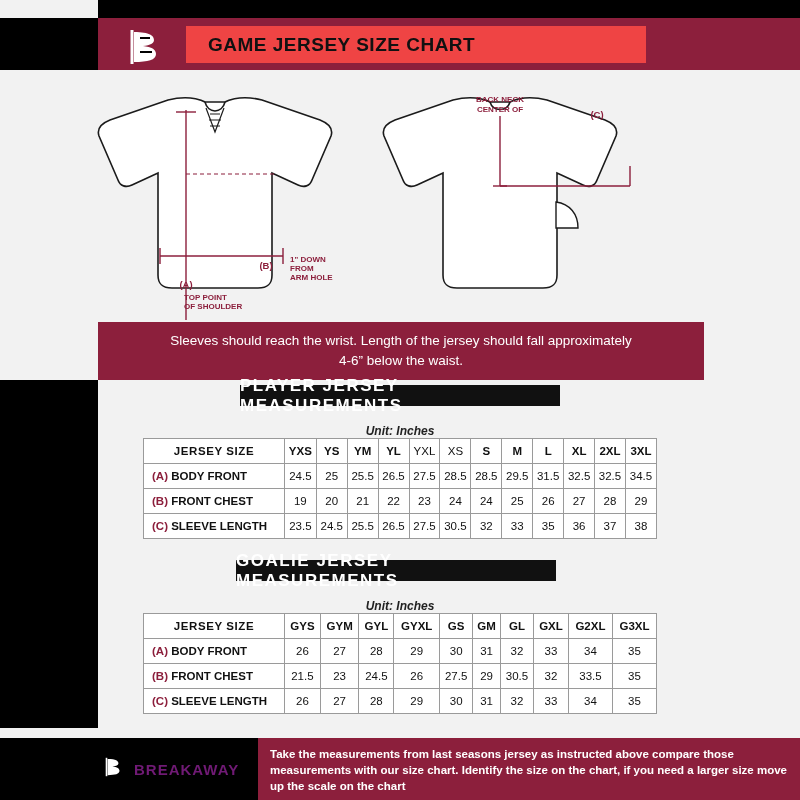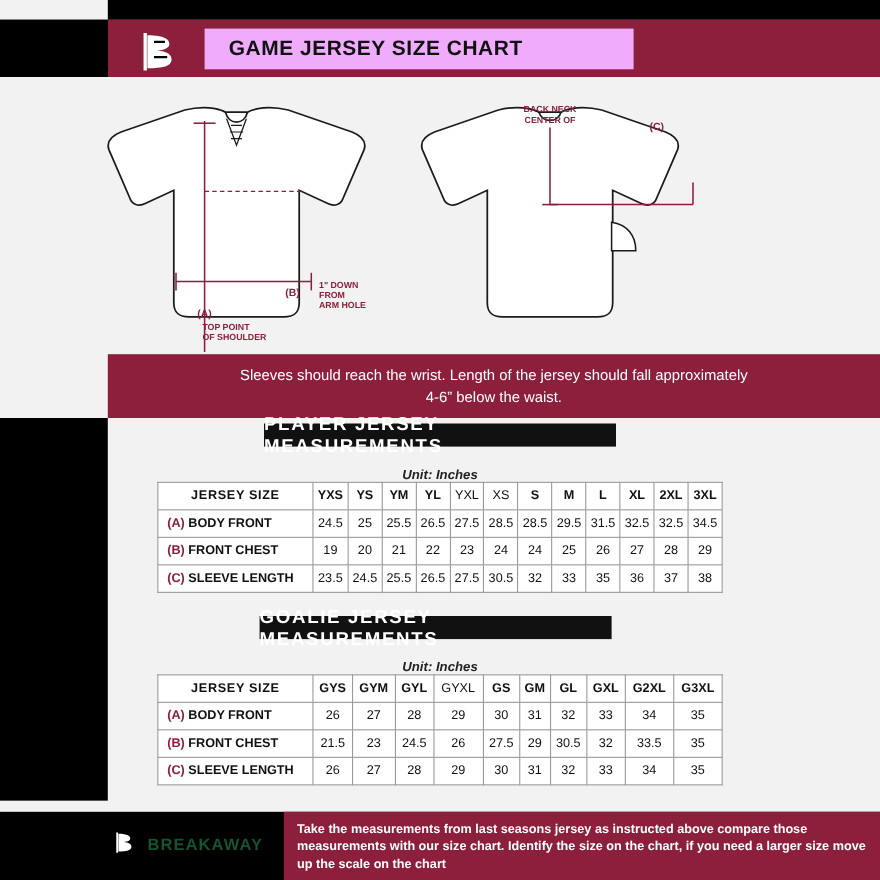--- a/index.html
+++ b/index.html
@@ -6,49 +6,49 @@
   body{width:800px;height:800px;overflow:hidden;font-family:"Liberation Sans",sans-serif;}
   #sheet{position:relative;width:800px;height:800px;background:#f2f2f2;}
 
   
   .topband{position:absolute;left:0;top:0;width:800px;height:18px;background:#000;}
   .topband-white{position:absolute;left:0;top:0;width:98px;height:18px;background:#f2f2f2;}
 
   .header{position:absolute;left:0;top:18px;width:800px;height:52px;background:#000;}
   .header-maroon{position:absolute;left:98px;top:18px;width:702px;height:52px;background:#8c1f3c;}
   .header-blackleft{position:absolute;left:0;top:18px;width:98px;height:52px;background:#000;}
-  .title-box{position:absolute;left:186px;top:26px;width:390px;height:37px;background:#f0abfc;display:flex;align-items:center;}
+  .title-box{position:absolute;left:186px;top:26px;width:460px;height:37px;background:#ef4444;display:flex;align-items:center;}
   .title-box span{font-weight:bold;font-size:19px;letter-spacing:.5px;color:#111;padding-left:22px;font-family:"Liberation Sans",sans-serif;}
 
   .logo{position:absolute;left:120px;top:26px;width:48px;height:42px;color:#fff;}
   .logo svg{display:block;}
 
   
   .illus{position:absolute;left:0;top:70px;width:800px;height:250px;background:#f2f2f2;}
 
-  .band{position:absolute;left:98px;top:322px;width:702px;height:58px;background:#8c1f3c;color:#fff;
+  .band{position:absolute;left:98px;top:322px;width:606px;height:58px;background:#8c1f3c;color:#fff;
         display:flex;align-items:center;justify-content:center;text-align:center;font-size:13.5px;line-height:20px;}
   .band-left{position:absolute;left:0;top:322px;width:98px;height:58px;background:#f2f2f2;}
 
   .sect-title{position:absolute;background:#111;color:#fff;height:21px;display:flex;align-items:center;justify-content:center;
         font-weight:bold;font-size:17px;letter-spacing:1.5px;}
 
   .unit{position:absolute;width:100%;text-align:center;font-size:12px;font-style:italic;font-weight:bold;color:#222;}
 
   table.sz{position:absolute;border-collapse:collapse;font-size:11.5px;color:#111;background:#fff;}
   table.sz td,table.sz th{border:1px solid #9a9a9a;padding:0;height:24px;text-align:center;font-weight:normal;}
   table.sz .rowlab{text-align:left;padding-left:8px;font-weight:bold;font-size:11.5px;white-space:nowrap;}
   table.sz .rowlab .tag{color:#8c1f3c;font-weight:bold;}
   table.sz thead td{font-weight:bold;}
   table.sz .hdr-first{font-weight:bold;letter-spacing:.6px;}
 
   .footer{position:absolute;left:0;bottom:0;width:800px;height:62px;background:#000;}
   .footer-maroon{position:absolute;left:258px;bottom:0;width:542px;height:62px;background:#8c1f3c;}
   .footer-text{position:absolute;left:270px;bottom:6px;width:520px;color:#fff;font-size:11.5px;line-height:16px;font-weight:bold;}
-  .footer-logo{position:absolute;left:100px;bottom:14px;color:#14532d;display:flex;align-items:center;gap:8px;}
+  .footer-logo{position:absolute;left:100px;bottom:14px;color:#701a75;display:flex;align-items:center;gap:8px;}
   .footer-logo .word{font-size:15px;letter-spacing:1px;font-weight:bold;}
 
   .bottomband{position:absolute;left:0;bottom:62px;width:800px;height:10px;background:#f2f2f2;}
 
   .sideblack-l{position:absolute;left:0;top:380px;width:98px;bottom:72px;background:#000;}
 </style>
 </head>
 <body>
 
 <div id="sheet">
@@ -199,21 +199,21 @@
   </div>
   <div class="unit" style="top:599px;">Unit: Inches</div>
 
   <table class="sz" id="goalie-table" style="left:143px;top:613px;width:514px;">
     <thead>
         <tr>
           <td class="hdr-first" style="width: 140px;">JERSEY SIZE</td>
           <td style="font-weight: bold;">GYS</td>
           <td style="font-weight: bold; margin-top: 36px;">GYM</td>
           <td style="font-weight: bold;">GYL</td>
-          <td style="font-weight: normal;">GYXL</td>
+          <td style="font-weight: bold;">GYXL</td>
           <td style="font-weight: bold;">GS</td>
           <td style="font-weight: bold;">GM</td>
           <td style="font-weight: bold;">GL</td>
           <td style="font-weight: bold;">GXL</td>
           <td style="font-weight: bold;">G2XL</td>
           <td style="font-weight: bold;">G3XL</td>
         </tr>
       </thead>
     <tbody>
         <tr>

